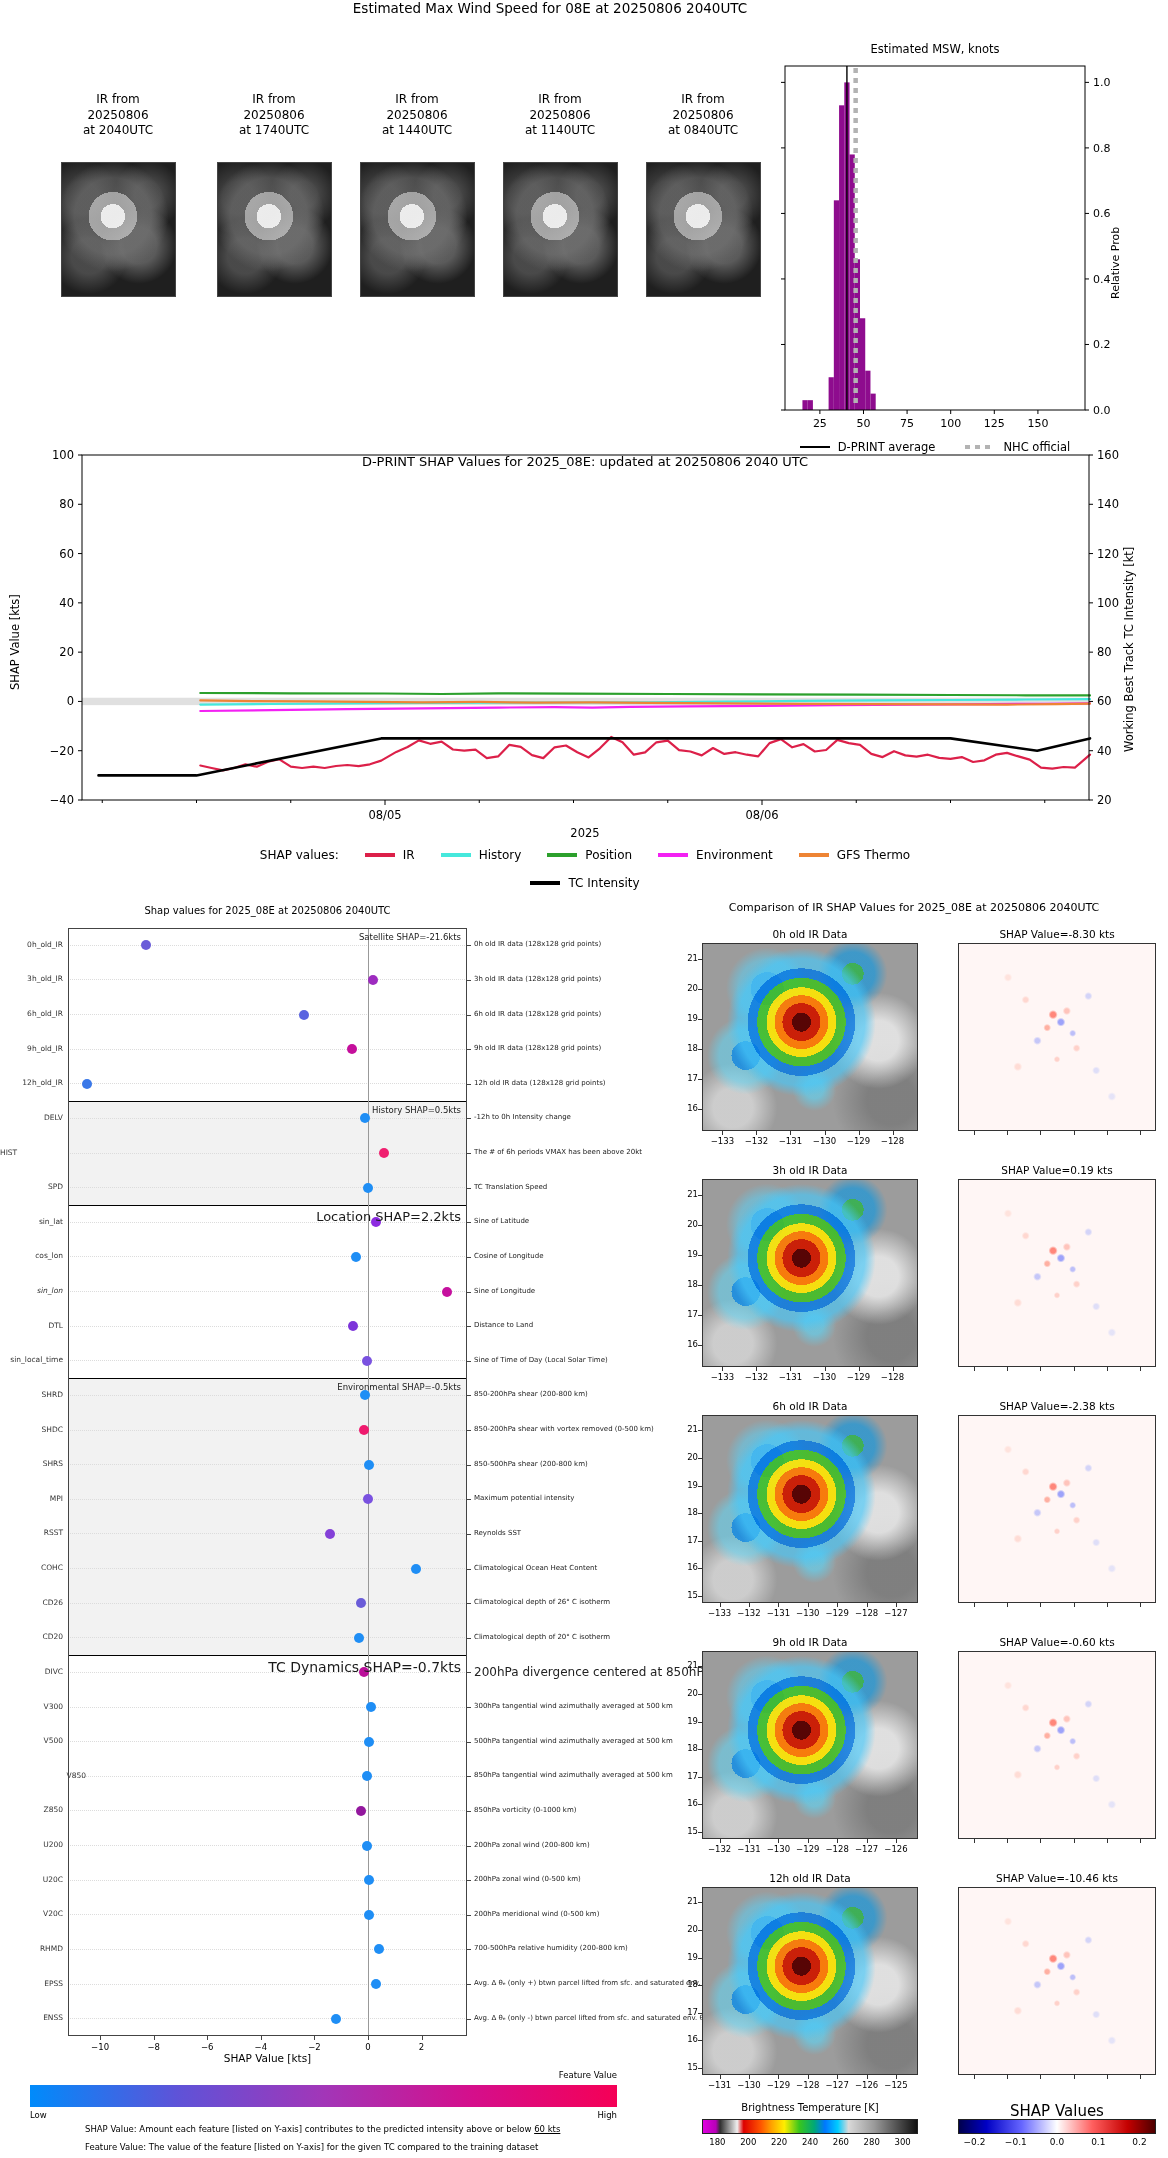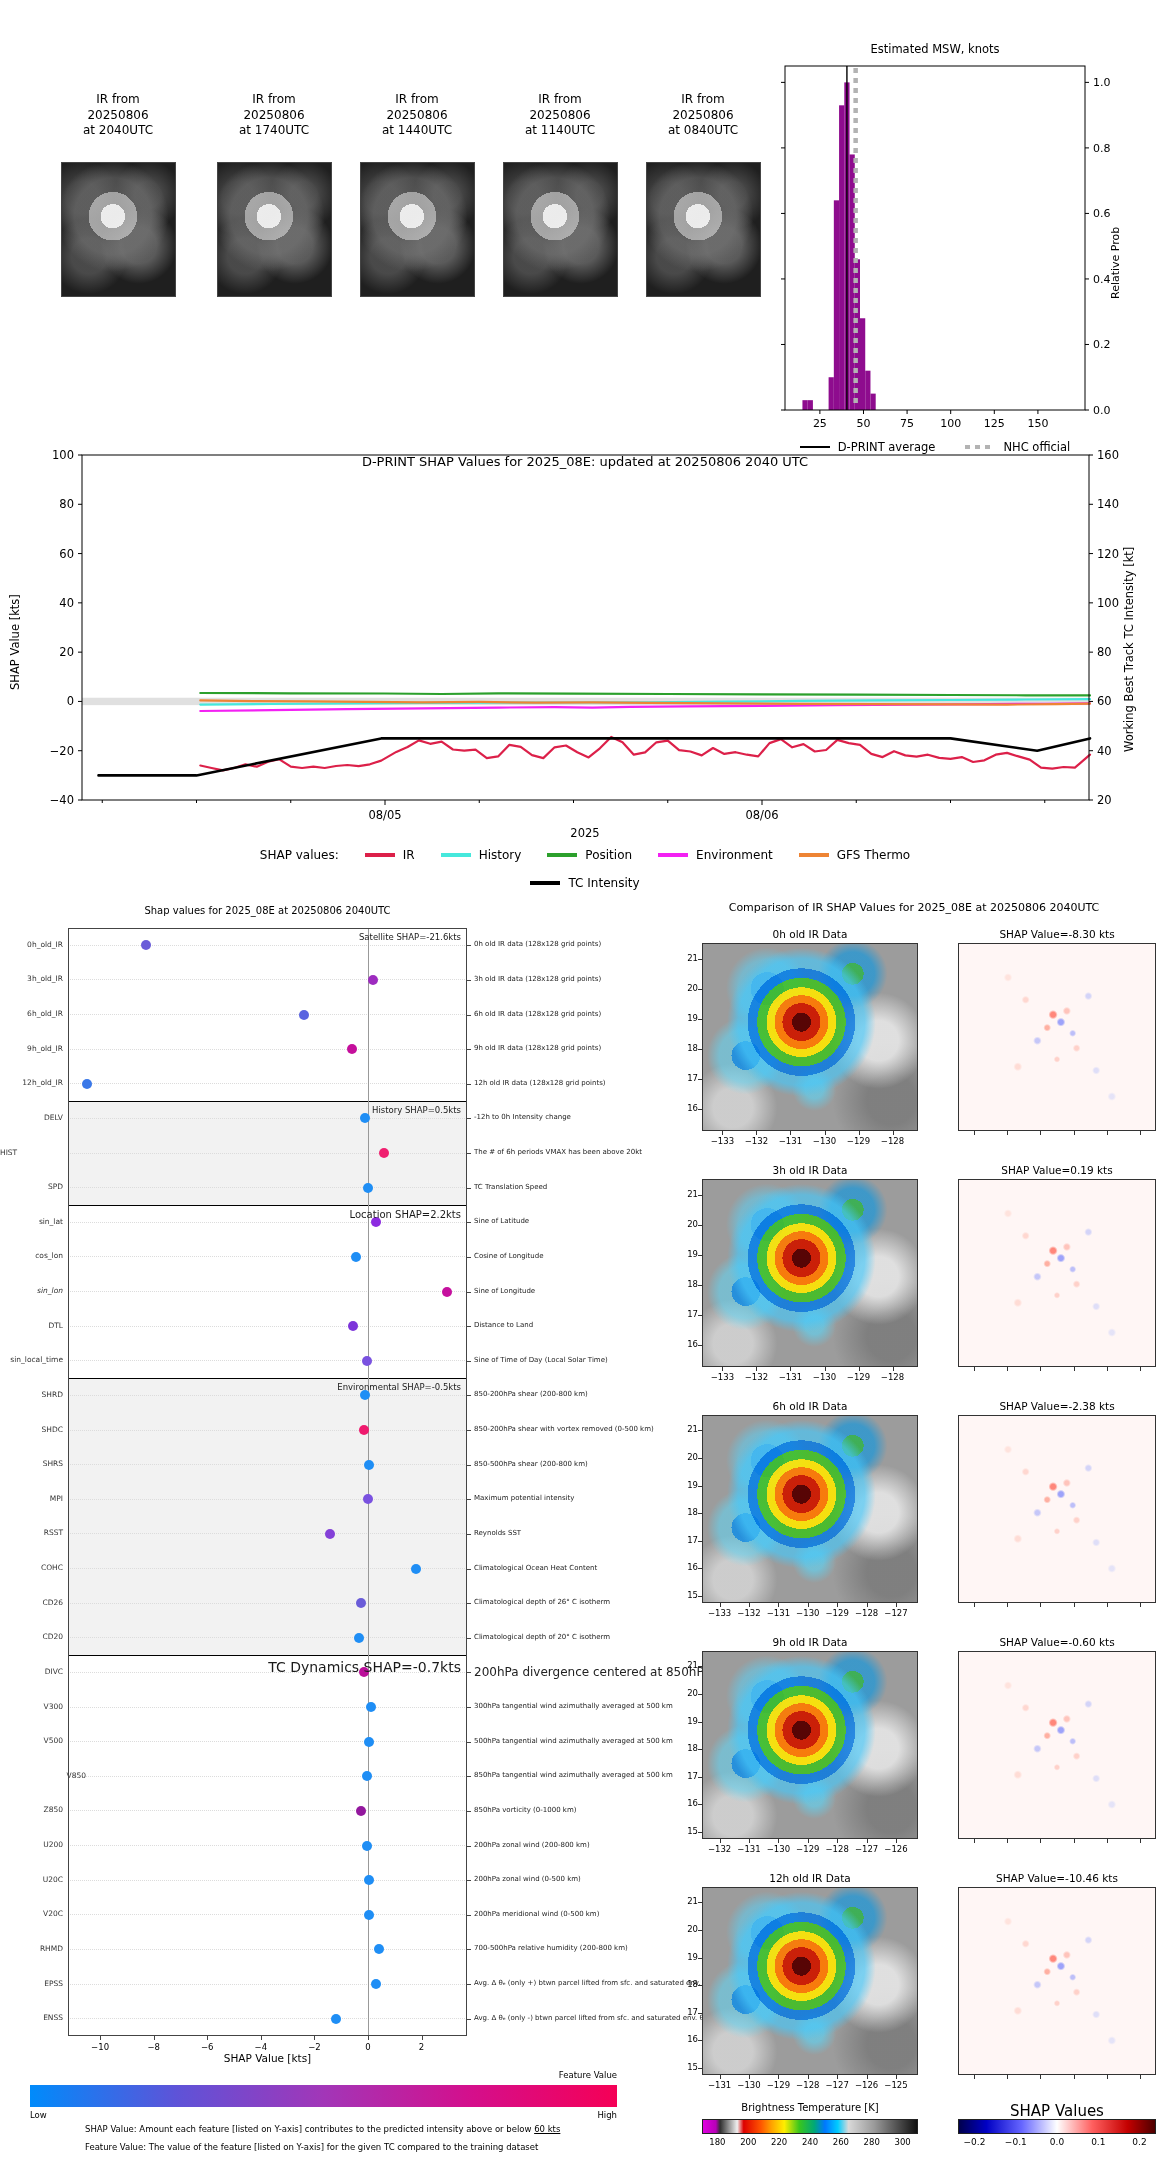--- a/index.html
+++ b/index.html
@@ -146,20 +146,21 @@
       <line x1="573.5" y1="800" x2="573.5" y2="803" stroke="#000"></line>
       <line x1="667.75" y1="800" x2="667.75" y2="803" stroke="#000"></line>
       <line x1="762" y1="800" x2="762" y2="805" stroke="#000"></line>
       <line x1="856.25" y1="800" x2="856.25" y2="803" stroke="#000"></line>
       <line x1="950.5" y1="800" x2="950.5" y2="803" stroke="#000"></line>
       <line x1="1044.75" y1="800" x2="1044.75" y2="803" stroke="#000"></line>
       <text x="385" y="819" text-anchor="middle" font-size="11.5px">08/05</text>
       <text x="762" y="819" text-anchor="middle" font-size="11.5px">08/06</text>
     </svg>
 
+  <div class="abs ctr" style="left:0;top:8;width:1100px;font-size:13.5px;">Estimated Max Wind Speed for 08E at 20250806 2040UTC</div>
 
   <div id="ir-thumbs" class="abs" style="left:0;top:0">
       <div class="abs" style="left: 48px; top: 92px; width: 140px; text-align: center; font-size: 12px; line-height: 1.3; white-space: pre-line;">IR from
 20250806
 at 2040UTC</div>
       <div class="abs irbw" style="left: 61px; top: 162px; width: 115px; height: 135px;"></div>
       <div class="abs" style="left: 204px; top: 92px; width: 140px; text-align: center; font-size: 12px; line-height: 1.3; white-space: pre-line;">IR from
 20250806
 at 1740UTC</div>
       <div class="abs irbw" style="left: 217px; top: 162px; width: 115px; height: 135px;"></div>
@@ -402,21 +403,21 @@
       <div class="abs" style="left: 361.6px; top: 1771.3px; width: 10px; height: 10px; border-radius: 50%; background: rgb(31, 142, 245);"></div>
       <div class="abs" style="left: 356.2px; top: 1805.9px; width: 10px; height: 10px; border-radius: 50%; background: rgb(147, 24, 158);"></div>
       <div class="abs" style="left: 361.6px; top: 1840.6px; width: 10px; height: 10px; border-radius: 50%; background: rgb(31, 142, 245);"></div>
       <div class="abs" style="left: 364.3px; top: 1875.2px; width: 10px; height: 10px; border-radius: 50%; background: rgb(31, 142, 245);"></div>
       <div class="abs" style="left: 364.3px; top: 1909.8px; width: 10px; height: 10px; border-radius: 50%; background: rgb(31, 142, 245);"></div>
       <div class="abs" style="left: 373.6px; top: 1944.4px; width: 10px; height: 10px; border-radius: 50%; background: rgb(31, 142, 245);"></div>
       <div class="abs" style="left: 371px; top: 1979.1px; width: 10px; height: 10px; border-radius: 50%; background: rgb(31, 142, 245);"></div>
       <div class="abs" style="left: 330.8px; top: 2013.7px; width: 10px; height: 10px; border-radius: 50%; background: rgb(31, 142, 245);"></div>
       <div class="abs" style="left: 68px; top: 932px; width: 393px; text-align: right; font-size: 8.5px; color: rgb(26, 26, 26);">Satellite SHAP=-21.6kts</div>
       <div class="abs" style="left: 68px; top: 1105.1px; width: 393px; text-align: right; font-size: 8.5px; color: rgb(26, 26, 26);">History SHAP=0.5kts</div>
-      <div class="abs" style="left: 68px; top: 1209px; width: 393px; text-align: right; font-size: 10px; color: rgb(26, 26, 26);">Location SHAP=2.2kts</div>
+      <div class="abs" style="left: 68px; top: 1209px; width: 393px; text-align: right; font-size: 13px; color: rgb(26, 26, 26);">Location SHAP=2.2kts</div>
       <div class="abs" style="left: 68px; top: 1382.1px; width: 393px; text-align: right; font-size: 8.5px; color: rgb(26, 26, 26);">Environmental SHAP=-0.5kts</div>
       <div class="abs" style="left: 68px; top: 1659.1px; width: 393px; text-align: right; font-size: 14px; color: rgb(26, 26, 26);">TC Dynamics SHAP=-0.7kts</div>
       <div class="abs" style="left: 68px; top: 928px; width: 399px; height: 1108px; border: 1px solid rgb(68, 68, 68); box-sizing: border-box;"></div>
       <div class="abs" style="left: 100.1px; top: 2036px; width: 1px; height: 4px; background: rgb(68, 68, 68);"></div>
       <div class="abs" style="left: 85.1px; top: 2042px; width: 30px; text-align: center; font-size: 8.5px;">−10</div>
       <div class="abs" style="left: 153.7px; top: 2036px; width: 1px; height: 4px; background: rgb(68, 68, 68);"></div>
       <div class="abs" style="left: 138.7px; top: 2042px; width: 30px; text-align: center; font-size: 8.5px;">−8</div>
       <div class="abs" style="left: 207.2px; top: 2036px; width: 1px; height: 4px; background: rgb(68, 68, 68);"></div>
       <div class="abs" style="left: 192.2px; top: 2042px; width: 30px; text-align: center; font-size: 8.5px;">−6</div>
       <div class="abs" style="left: 260.8px; top: 2036px; width: 1px; height: 4px; background: rgb(68, 68, 68);"></div>

